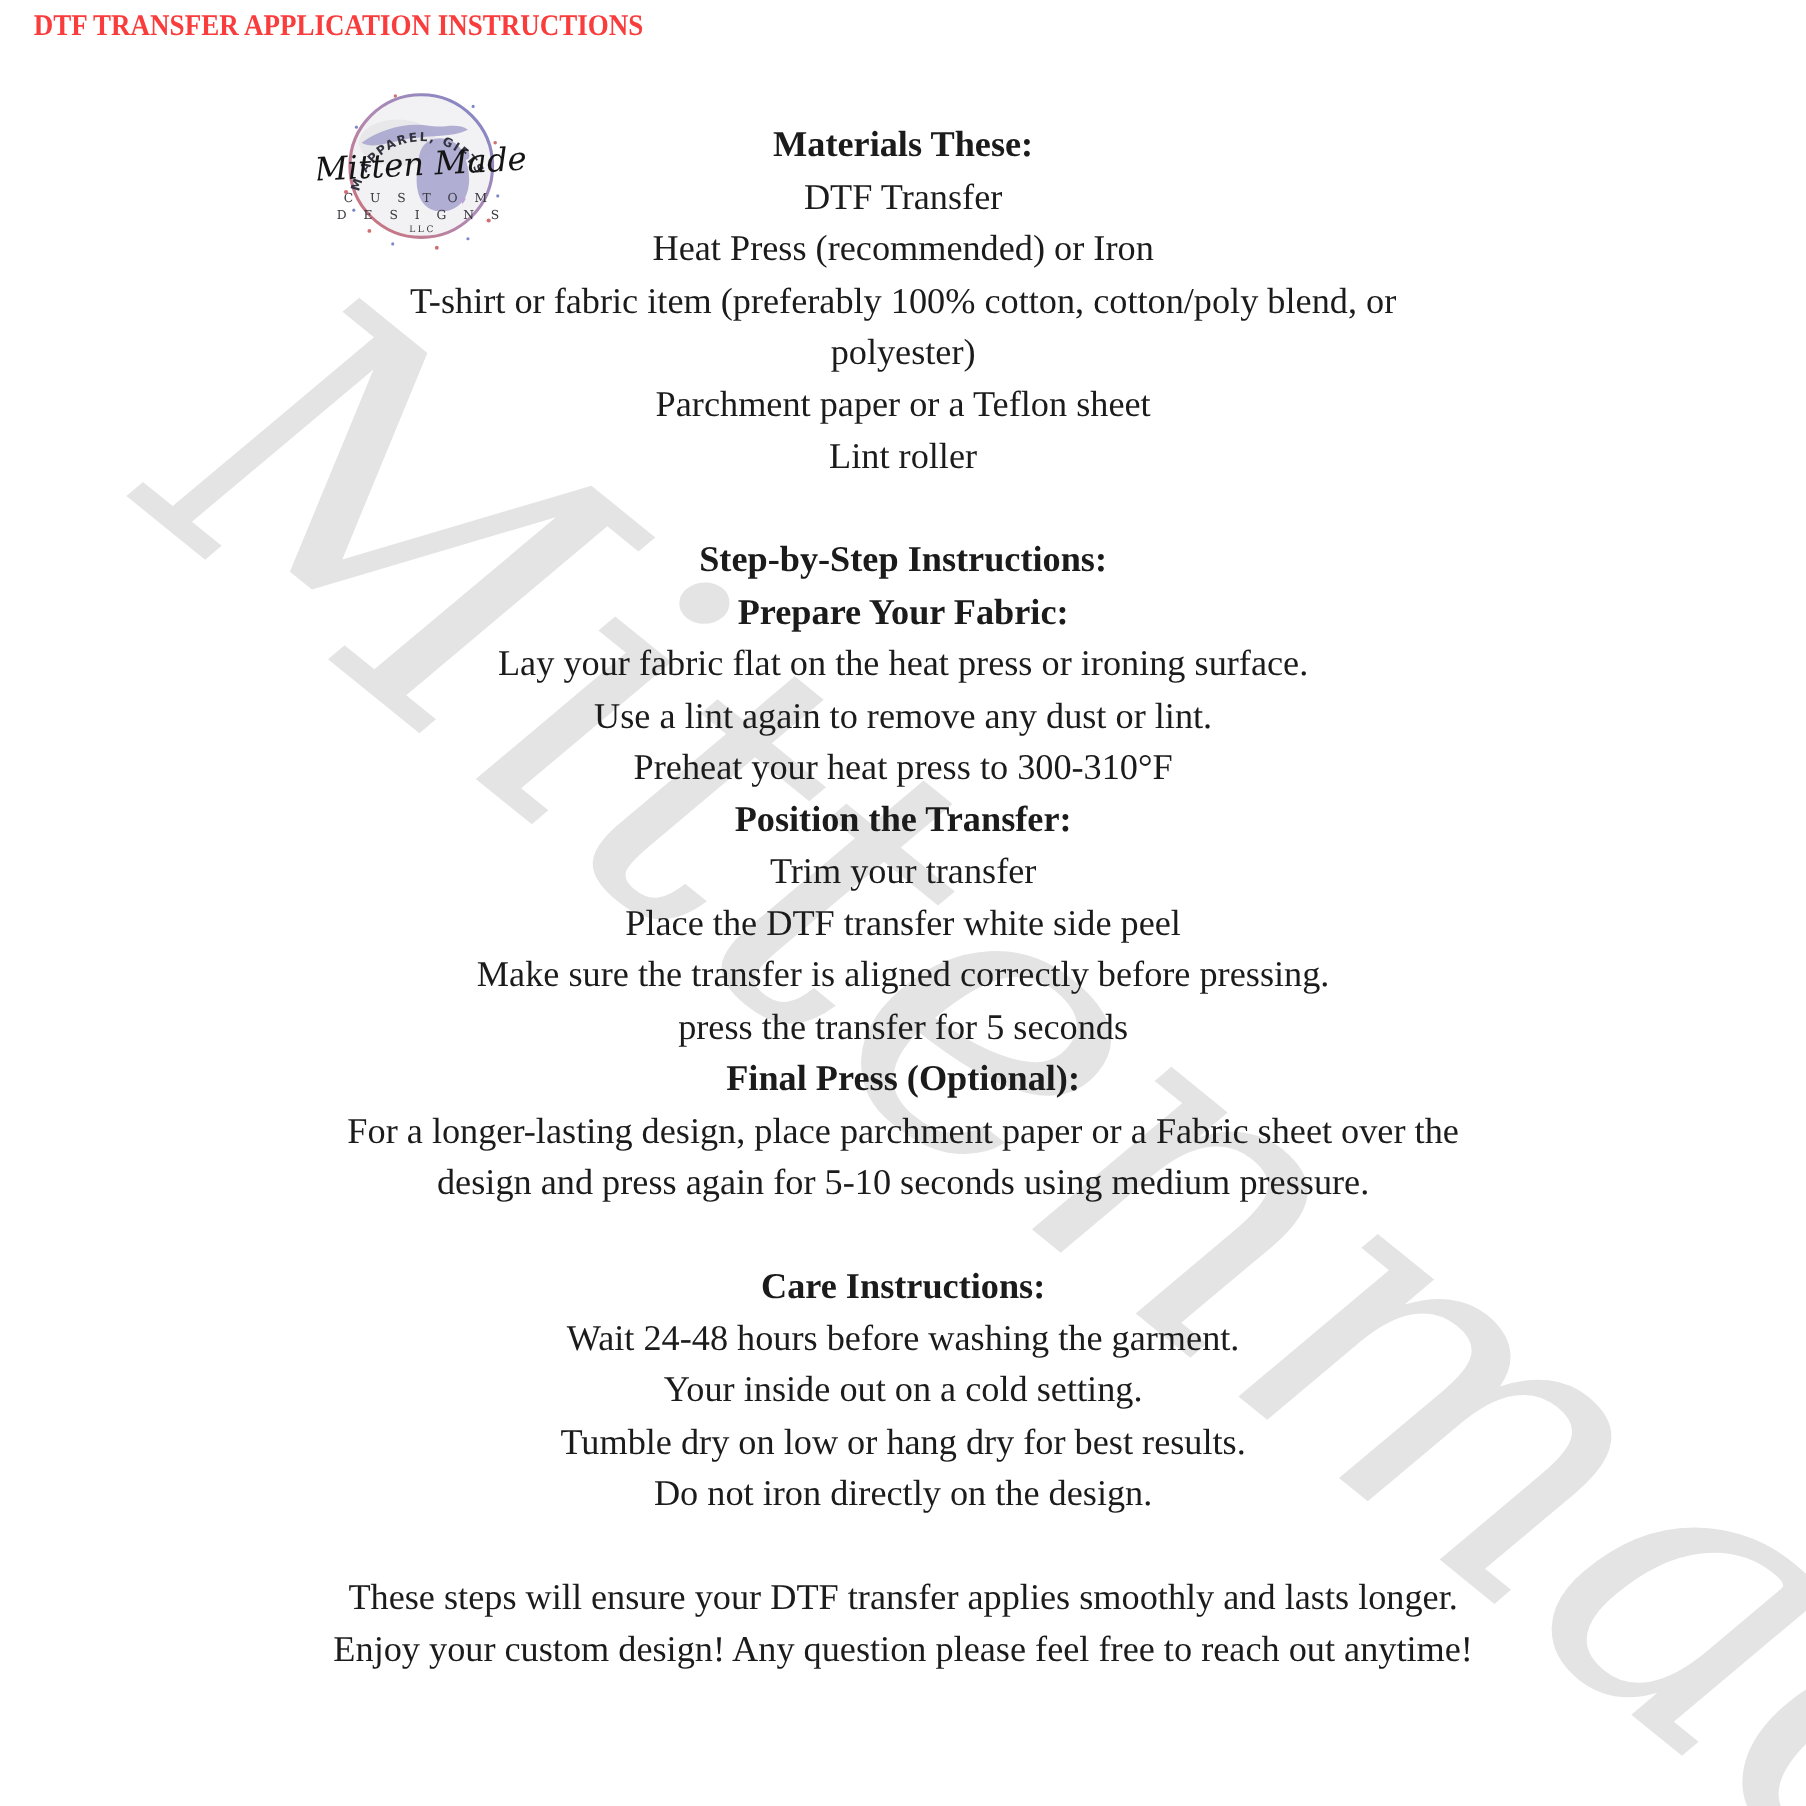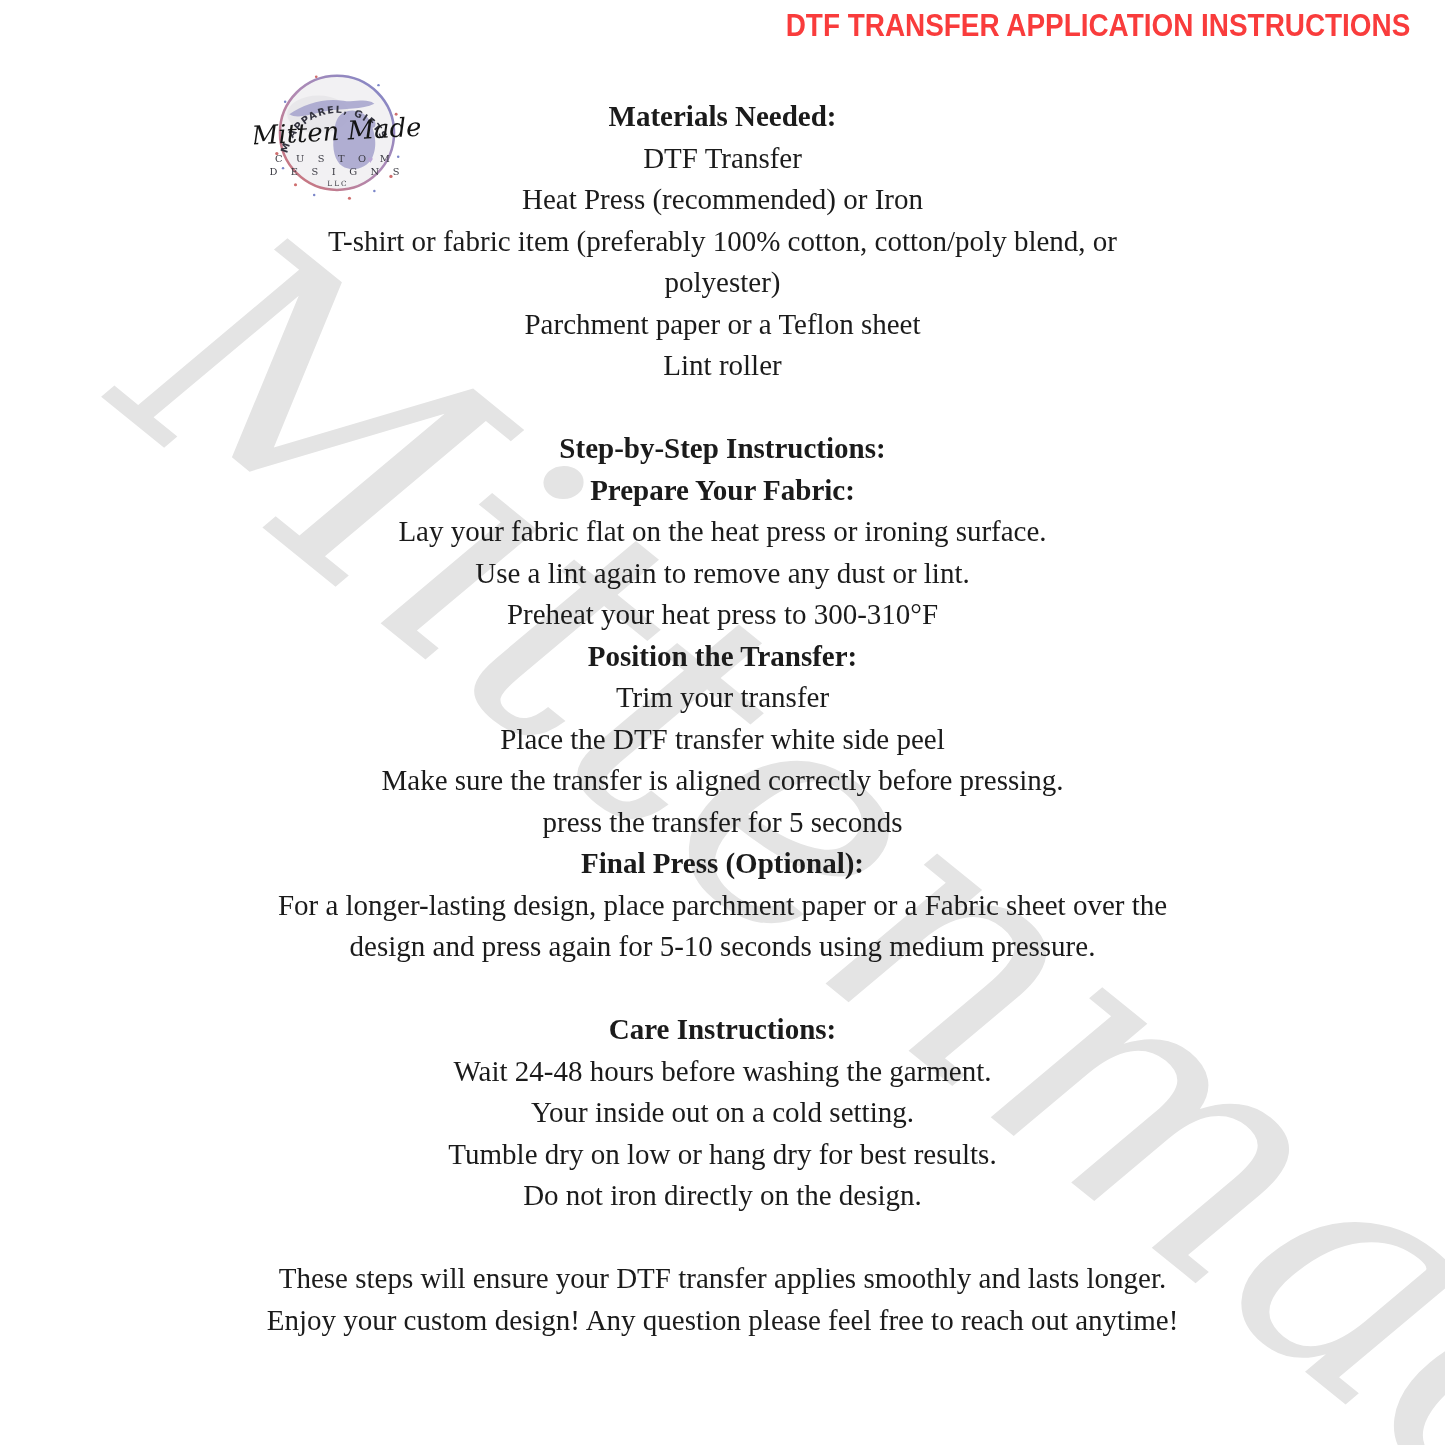--- a/index.html
+++ b/index.html
@@ -9,24 +9,24 @@
     background:#ffffff;
     overflow:hidden;
     font-family:"Liberation Serif","DejaVu Serif",serif;
   }
   .watermark{
     position:absolute;left:0;top:0;z-index:0;
     pointer-events:none;
   }
   .title{
     position:absolute;top:8px;left:0;width:100%;
-    margin:0;text-align:right;z-index:3;
-    font-family:Liberation Sans, sans-serif;
+    margin:0;text-align:left;z-index:3;
+    font-family:Liberation Serif, serif;
     font-weight:800;
-    font-size:31px;
+    font-size:24px;
     color:var(--title-red,#f93c3c);
     letter-spacing:0px;
   }
   .title .condense{display:inline-block;transform:scaleX(0.9);transform-origin:center;}
   .logo{
     position:absolute;left:254px;top:54px;width:166px;height:166px;z-index:4;
   }
   .doc{
     position:absolute;top:96px;left:0;width:100%;z-index:2;
     text-align:center;
@@ -100,21 +100,21 @@
         <circle cx="139" cy="99" r="1.2" fill="#7b86c9"></circle>
         <circle cx="137" cy="58" r="1.4" fill="#cf6f6f"></circle>
         <circle cx="120" cy="30" r="1.2" fill="#7b86c9"></circle>
         <circle cx="60" cy="22" r="1.3" fill="#cf6f6f"></circle>
         <circle cx="30" cy="46" r="1.2" fill="#7b86c9"></circle>
       </g>
     </svg>
   </div>
 
   <main class="doc">
-      <div class="line heading">Materials Needed:</div>
+      <div class="line heading">Materials These:</div>
       <div class="line body">DTF Transfer</div>
       <div class="line body">Heat Press (recommended) or Iron</div>
       <div class="line body">T-shirt or fabric item (preferably 100% cotton, cotton/poly blend, or</div>
       <div class="line body">polyester)</div>
       <div class="line body">Parchment paper or a Teflon sheet</div>
       <div class="line body">Lint roller</div>
       <div class="line gap"></div>
       <div class="line heading">Step-by-Step Instructions:</div>
       <div class="line heading">Prepare Your Fabric:</div>
       <div class="line body">Lay your fabric flat on the heat press or ironing surface.</div>

